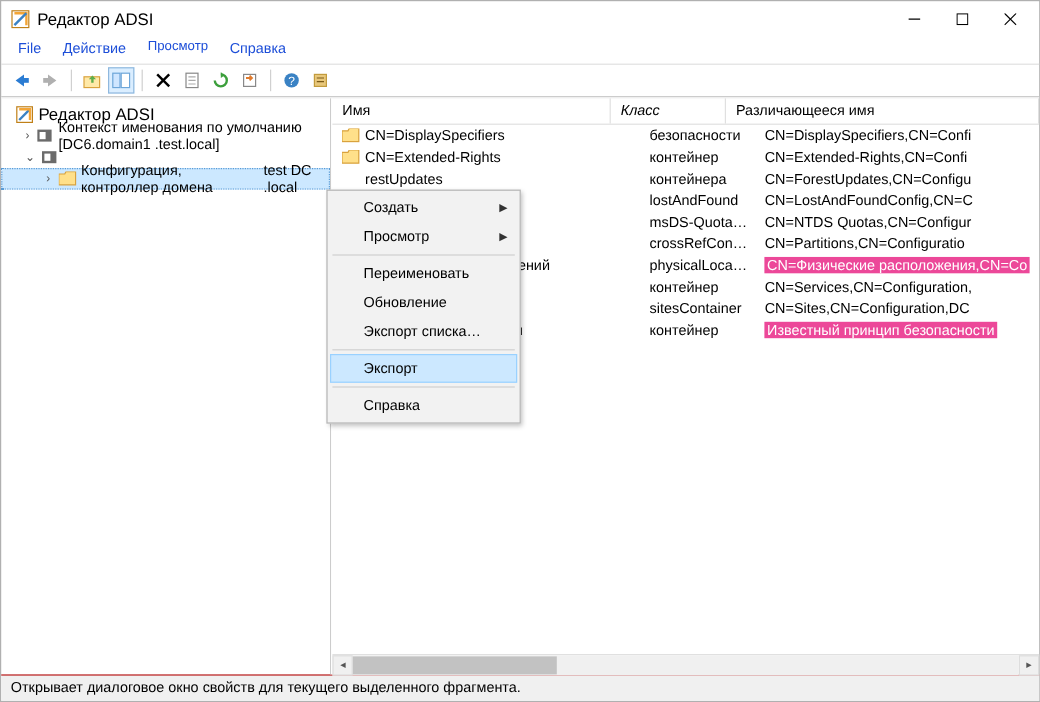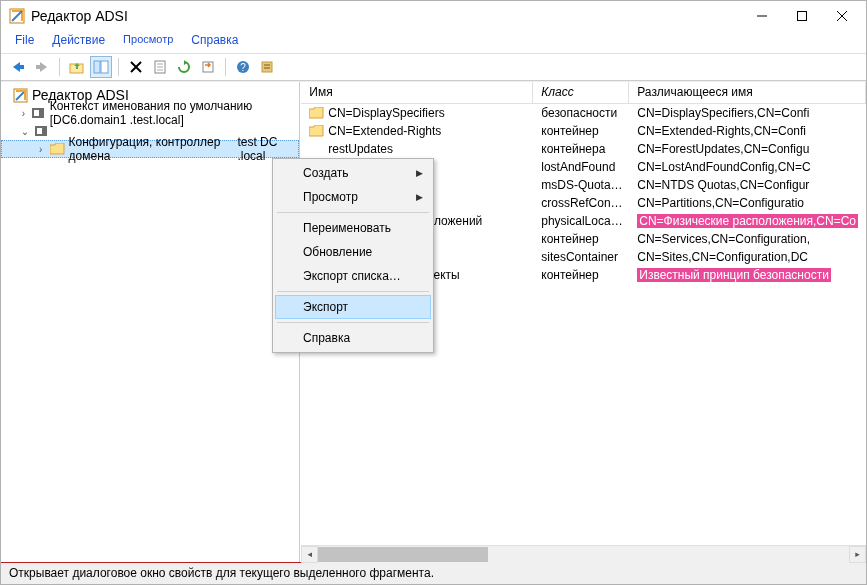--- a/index.html
+++ b/index.html
@@ -23,21 +23,21 @@
   .listpanel { flex: 1; border-left: 1px solid #fff; display: flex; flex-direction: column; position: relative; }
   .listhdr { display: flex; height: 22px; border-bottom: 1px solid #e0e0e0; font-size: 12px; }
   .lcol { border-right: 1px solid #e0e0e0; padding: 3px 8px 0; overflow: hidden; white-space: nowrap; }
   .lc-name { width: 232px; }
   .lc-class { width: 96px; font-style: italic; }
   .lc-dn { flex: 1; }
   .listrows { flex: 1; font-size: 12px; overflow: hidden; }
   .lrow { display: flex; height: 18px; align-items: center; }
   .lcell { padding: 0 8px; overflow: hidden; white-space: nowrap; }
   .ln-name { width: 232px; display: flex; align-items: center; gap: 4px; }
-  .ln-class { width: 96px; }
+  .ln-class { width: 96px; margin-left: 24px; }
   .ln-dn { flex: 1; }
   .hidarkcap { background: #ec4899; color: #fff; padding: 0 2px; }
   .ctxmenu { position: absolute; left: 272px; top: 158px; width: 162px; background: #f2f2f2; border: 1px solid #b5b5b5; box-shadow: 2px 2px 4px rgba(0,0,0,0.25); z-index: 10; font-size: 12px; padding: 2px; }
   .ctxmenu .mrow { height: 24px; display: flex; align-items: center; padding: 0 22px 0 28px; position: relative; }
   .ctxmenu .mrow.hot { background: #cce8ff; border: 1px solid #99d1ff; padding: 0 21px 0 27px; }
   .ctxmenu .msep { height: 1px; background: #d0d0d0; margin: 3px 2px; }
   .ctxmenu .subarrow { position: absolute; right: 8px; font-size: 9px; color: #333; }
   .status { height: 22px; border-top: 1px solid #b91c1c; font-size: 12px; padding: 3px 8px; color: #000; background: #f0f0f0; }
   .hscroll { height: 17px; display: flex; align-items: center; border-top: 1px solid #e0e0e0; }
   .hscroll .sbtn { width: 17px; height: 17px; display:flex; align-items:center; justify-content:center; font-size:9px; color:#555; background:#f0f0f0; border:1px solid #ddd;}

